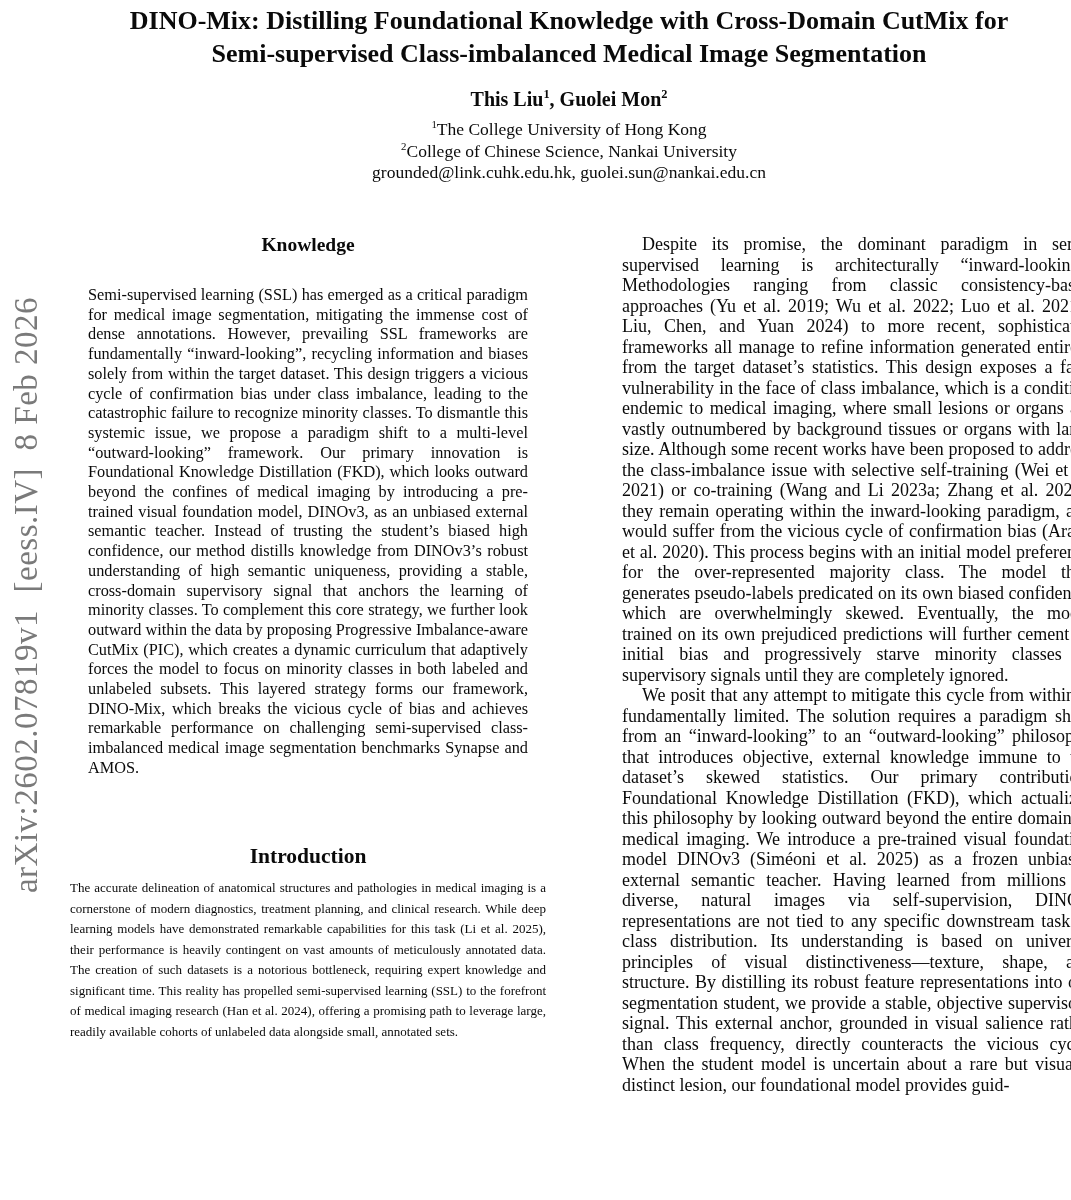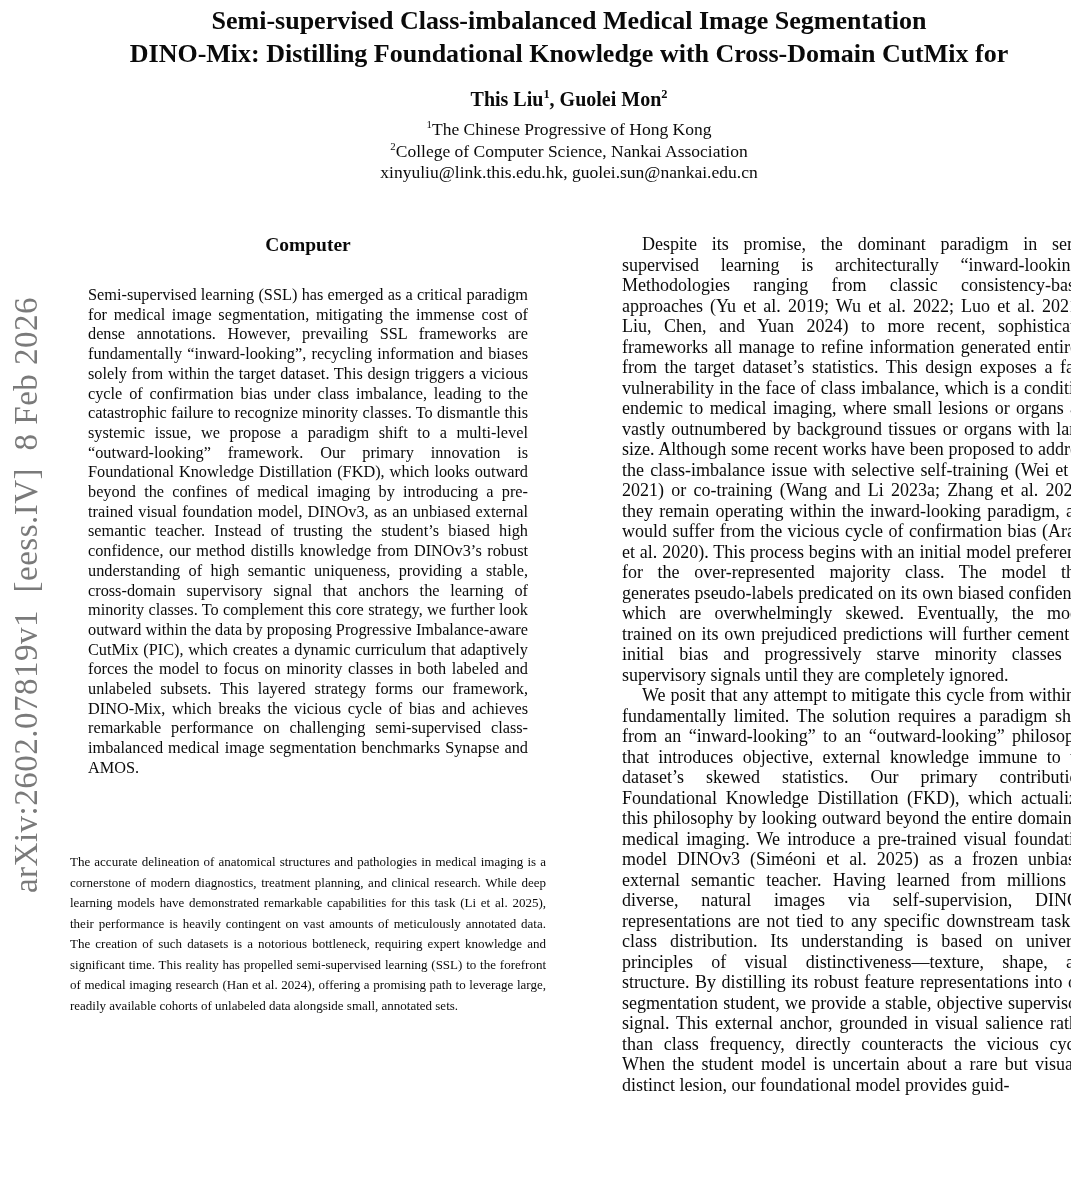--- a/index.html
+++ b/index.html
@@ -118,37 +118,38 @@
 </style>
 </head>
 <body>
 
 <div class="page">
 
   <div class="watermark">arXiv:2602.07819v1  [eess.IV]  8 Feb 2026</div>
 
   <div class="header">
     <div class="title">
+      <div class="title-line">DINO-Mix: Distilling Foundational Knowledge with Cross-Domain CutMix for</div>
       <div class="title-line">Semi-supervised Class-imbalanced Medical Image Segmentation</div>
-      <div class="title-line">DINO-Mix: Distilling Foundational Knowledge with Cross-Domain CutMix for</div>
     </div>
     <div class="authors"><span>This Liu</span><sup>1</sup><span>, </span><span>Guolei Mon</span><sup>2</sup></div>
     <div class="affiliations">
-      <div><sup>1</sup><span>The Chinese Progressive of Hong Kong</span></div>
-      <div><sup>2</sup><span>College of Computer Science, Nankai Association</span></div>
-      <div>xinyuliu@link.this.edu.hk, guolei.sun@nankai.edu.cn</div>
+      <div><sup>1</sup><span>The College University of Hong Kong</span></div>
+      <div><sup>2</sup><span>College of Chinese Science, Nankai University</span></div>
+      <div>grounded@link.cuhk.edu.hk, guolei.sun@nankai.edu.cn</div>
     </div>
   </div>
 
   <div class="abstract-block">
-    <div class="abstract-heading">Computer</div>
+    <div class="abstract-heading">Knowledge</div>
     <div class="abstract-body">Semi-supervised learning (SSL) has emerged as a critical paradigm for medical image segmentation, mitigating the immense cost of dense annotations. However, prevailing SSL frameworks are fundamentally “inward-looking”, recycling information and biases solely from within the target dataset. This design triggers a vicious cycle of confirmation bias under class imbalance, leading to the catastrophic failure to recognize minority classes. To dismantle this systemic issue, we propose a paradigm shift to a multi-level “outward-looking” framework. Our primary innovation is Foundational Knowledge Distillation (FKD), which looks outward beyond the confines of medical imaging by introducing a pre-trained visual foundation model, DINOv3, as an unbiased external semantic teacher. Instead of trusting the student’s biased high confidence, our method distills knowledge from DINOv3’s robust understanding of high semantic uniqueness, providing a stable, cross-domain supervisory signal that anchors the learning of minority classes. To complement this core strategy, we further look outward within the data by proposing Progressive Imbalance-aware CutMix (PIC), which creates a dynamic curriculum that adaptively forces the model to focus on minority classes in both labeled and unlabeled subsets. This layered strategy forms our framework, DINO-Mix, which breaks the vicious cycle of bias and achieves remarkable performance on challenging semi-supervised class-imbalanced medical image segmentation benchmarks Synapse and AMOS.</div>
   </div>
 
   <div class="introduction-block">
+    <div class="section-heading">Introduction</div>
     <div class="intro-paragraph">The accurate delineation of anatomical structures and pathologies in medical imaging is a cornerstone of modern diagnostics, treatment planning, and clinical research. While deep learning models have demonstrated remarkable capabilities for this task (Li et al. 2025), their performance is heavily contingent on vast amounts of meticulously annotated data. The creation of such datasets is a notorious bottleneck, requiring expert knowledge and significant time. This reality has propelled semi-supervised learning (SSL) to the forefront of medical imaging research (Han et al. 2024), offering a promising path to leverage large, readily available cohorts of unlabeled data alongside small, annotated sets.</div>
   </div>
 
 
   <div class="right-column">
     <div class="body-paragraph">Despite its promise, the dominant paradigm in semi-supervised learning is architecturally “inward-looking.” Methodologies ranging from classic consistency-based approaches (Yu et al. 2019; Wu et al. 2022; Luo et al. 2021b; Liu, Chen, and Yuan 2024) to more recent, sophisticated frameworks all manage to refine information generated entirely from the target dataset’s statistics. This design exposes a fatal vulnerability in the face of class imbalance, which is a condition endemic to medical imaging, where small lesions or organs are vastly outnumbered by background tissues or organs with large size. Although some recent works have been proposed to address the class-imbalance issue with selective self-training (Wei et al. 2021) or co-training (Wang and Li 2023a; Zhang et al. 2025), they remain operating within the inward-looking paradigm, and would suffer from the vicious cycle of confirmation bias (Arazo et al. 2020). This process begins with an initial model preference for the over-represented majority class. The model then generates pseudo-labels predicated on its own biased confidence, which are overwhelmingly skewed. Eventually, the model trained on its own prejudiced predictions will further cement its initial bias and progressively starve minority classes of supervisory signals until they are completely ignored.</div>
     <div class="body-paragraph">We posit that any attempt to mitigate this cycle from within is fundamentally limited. The solution requires a paradigm shift: from an “inward-looking” to an “outward-looking” philosophy that introduces objective, external knowledge immune to the dataset’s skewed statistics. Our primary contribution, Foundational Knowledge Distillation (FKD), which actualizes this philosophy by looking outward beyond the entire domain of medical imaging. We introduce a pre-trained visual foundation model DINOv3 (Siméoni et al. 2025) as a frozen unbiased external semantic teacher. Having learned from millions of diverse, natural images via self-supervision, DINO’s representations are not tied to any specific downstream task or class distribution. Its understanding is based on universal principles of visual distinctiveness—texture, shape, and structure. By distilling its robust feature representations into our segmentation student, we provide a stable, objective supervisory signal. This external anchor, grounded in visual salience rather than class frequency, directly counteracts the vicious cycle. When the student model is uncertain about a rare but visually distinct lesion, our foundational model provides guid-</div>
   </div>
 
 </div>

